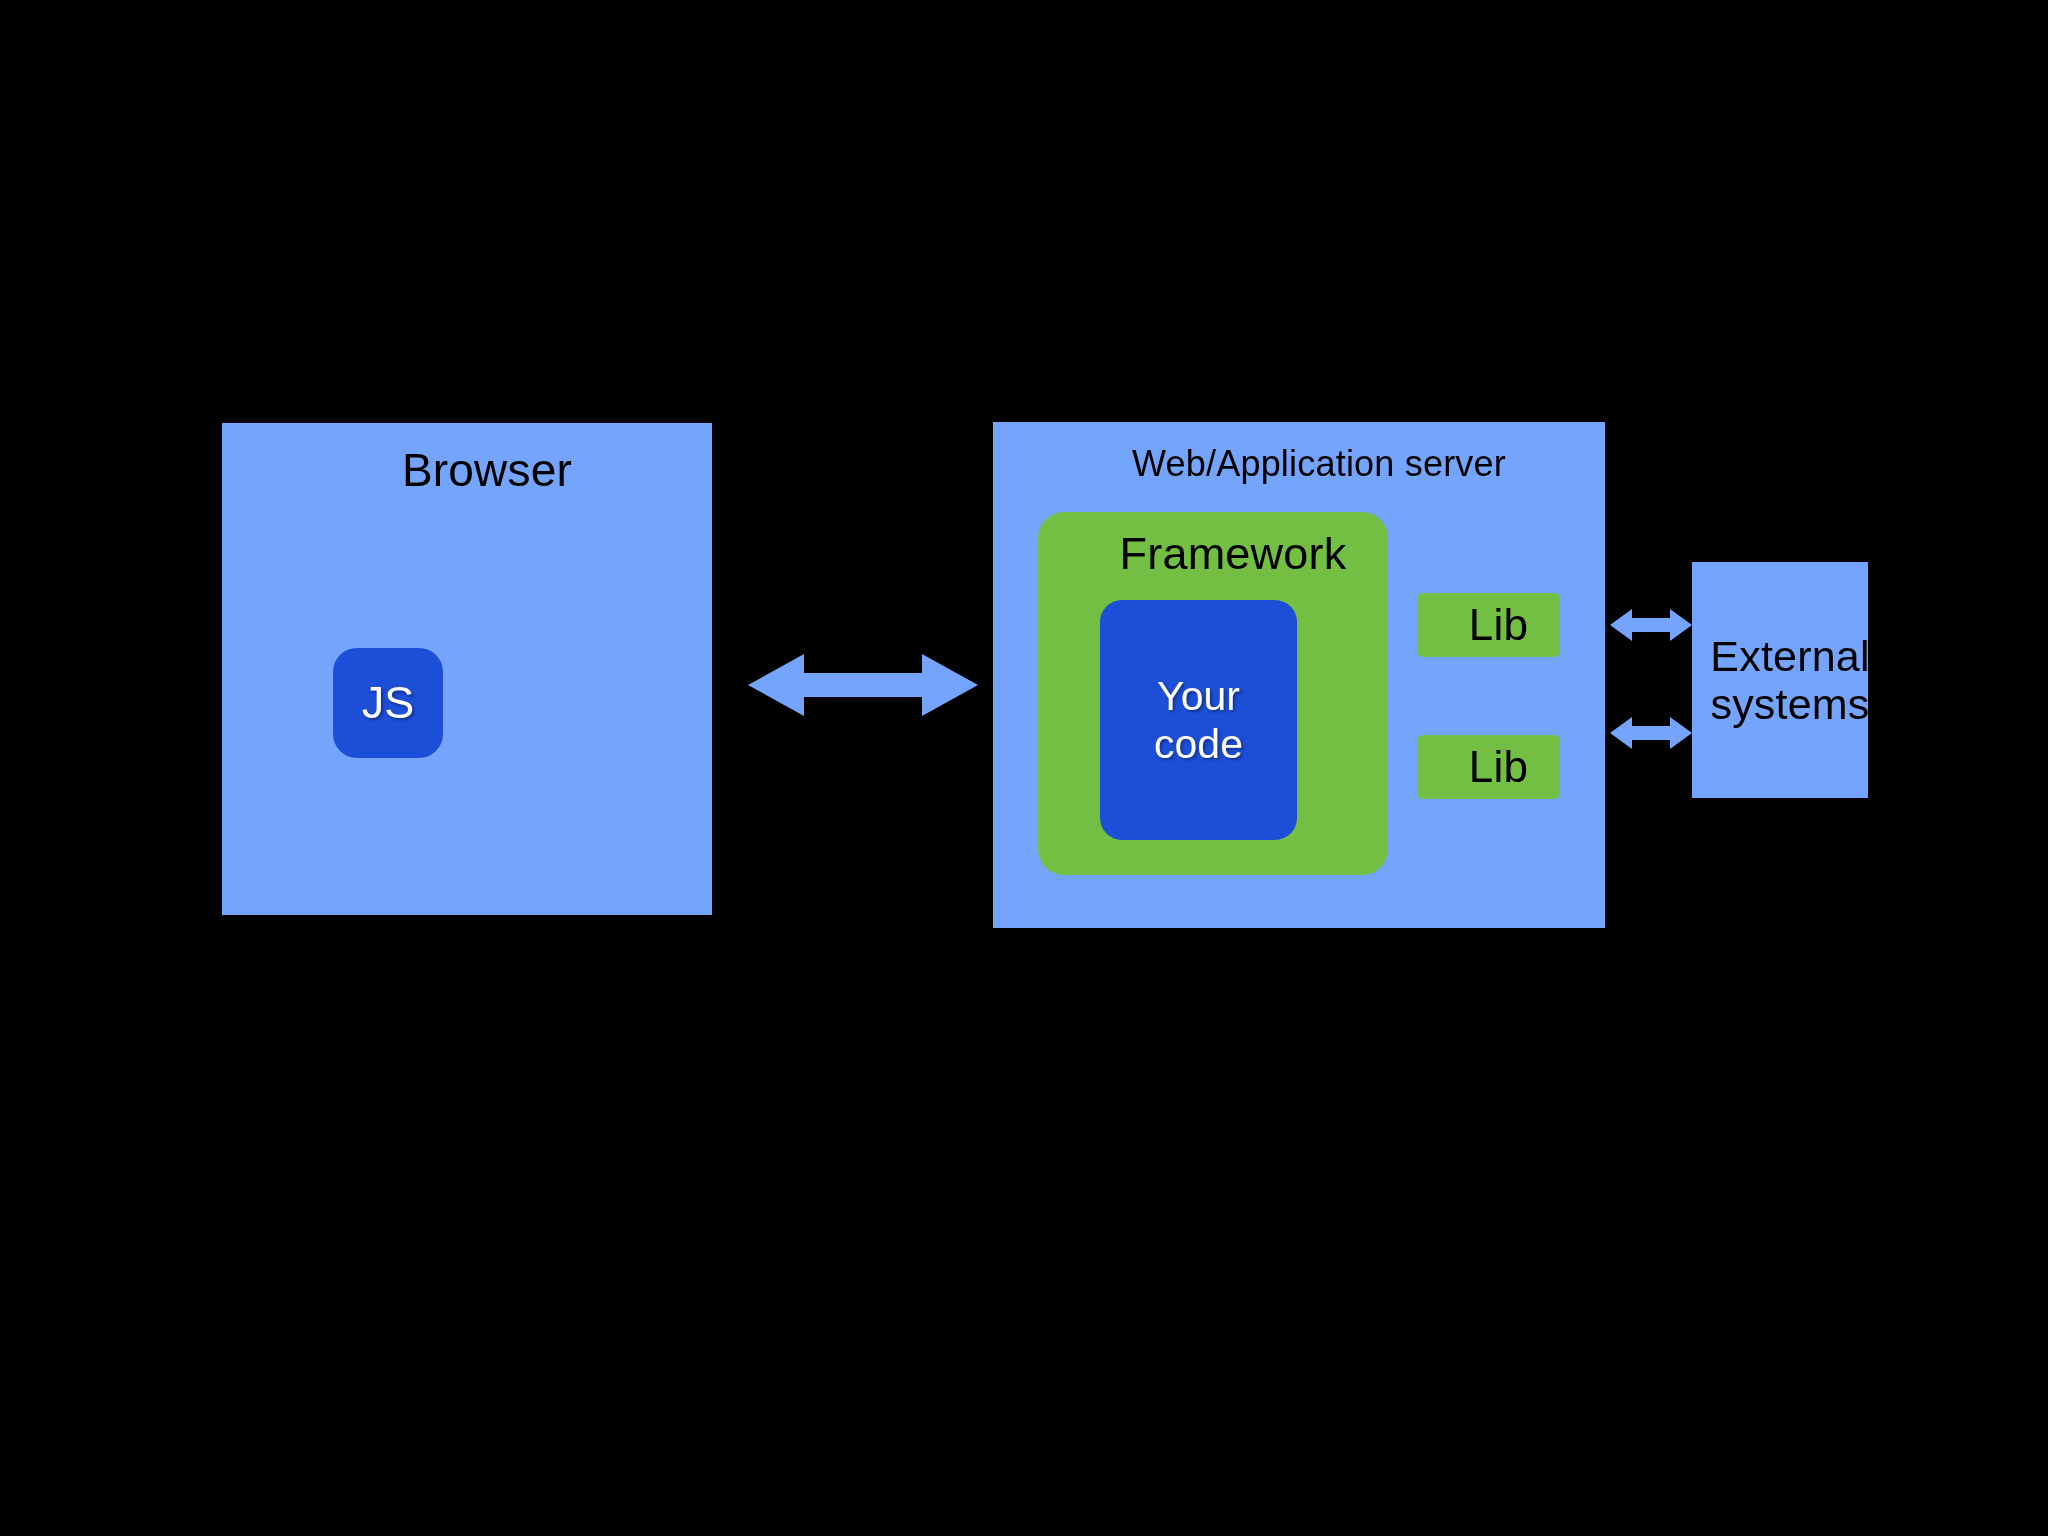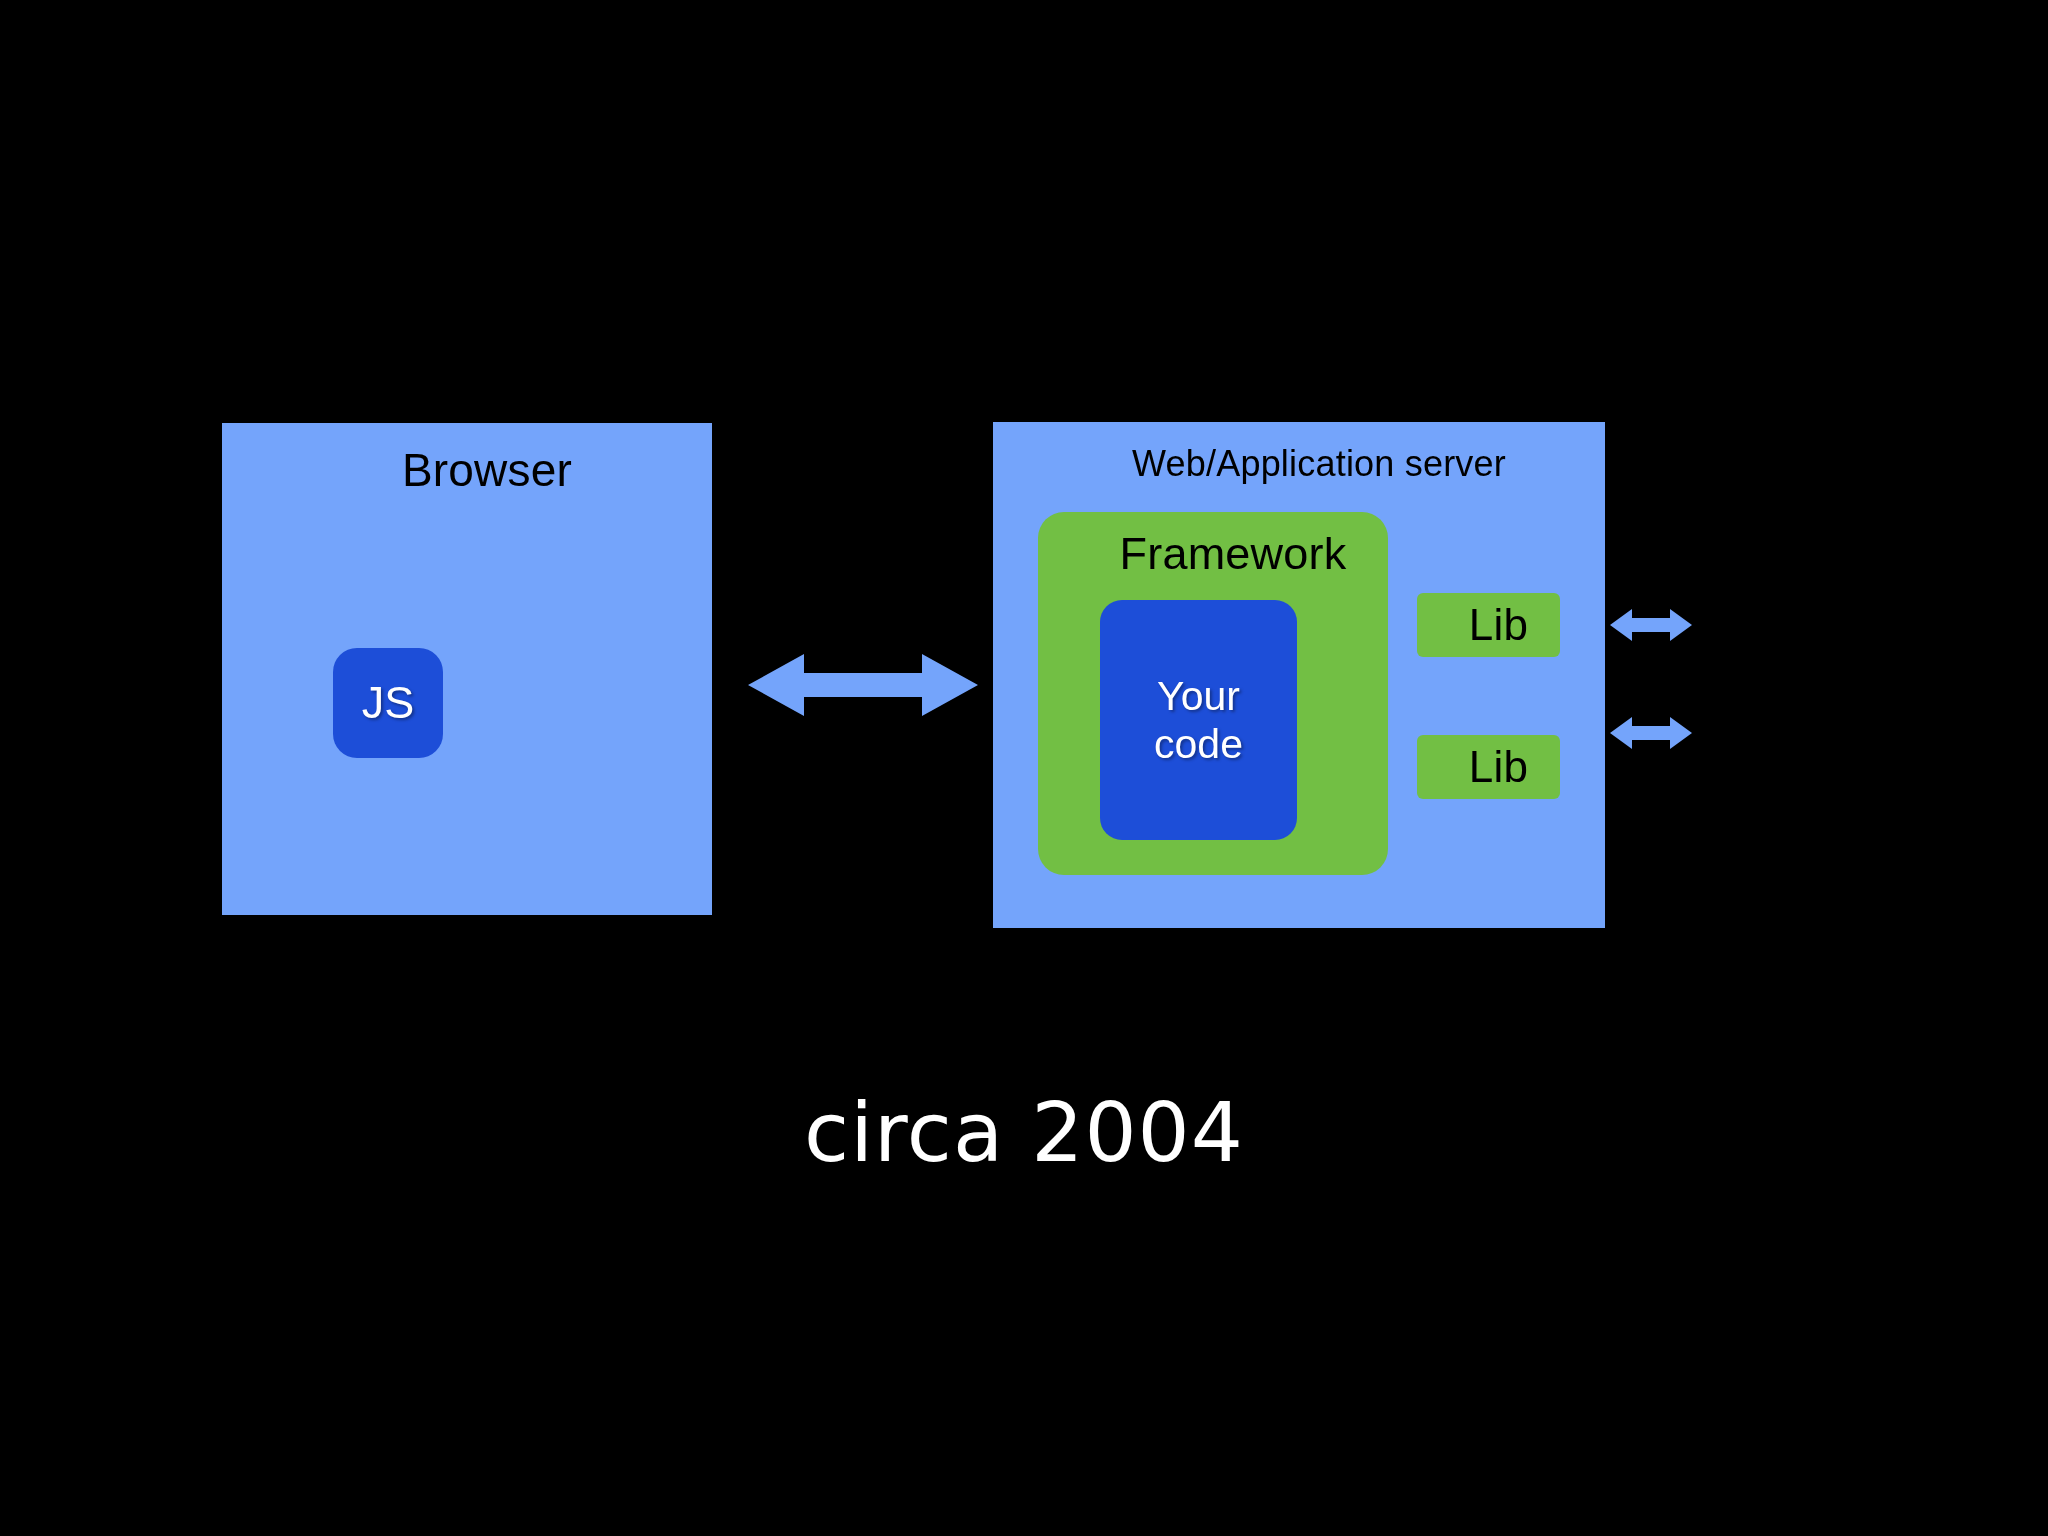--- a/index.html
+++ b/index.html
@@ -241,16 +241,19 @@
       <polygon points="0,21 22,5 22,14 60,14 60,5 82,21 60,37 60,28 22,28 22,37" fill="#74a4fb"></polygon>
     </svg>
   </div>
 
   <div class="small-arrow" id="small-arrow-2">
     <svg width="82" height="42" viewBox="0 0 82 42" xmlns="http://www.w3.org/2000/svg">
       <polygon points="0,21 22,5 22,14 60,14 60,5 82,21 60,37 60,28 22,28 22,37" fill="#74a4fb"></polygon>
     </svg>
   </div>
 
-
-  <div id="caption">circa 2004</div>
+  <div class="node blue-box" id="external-box">
+    <span class="label-dark" id="external-label">External
+systems</span>
+  </div>
+
 
 </div>
 
 </body></html>

